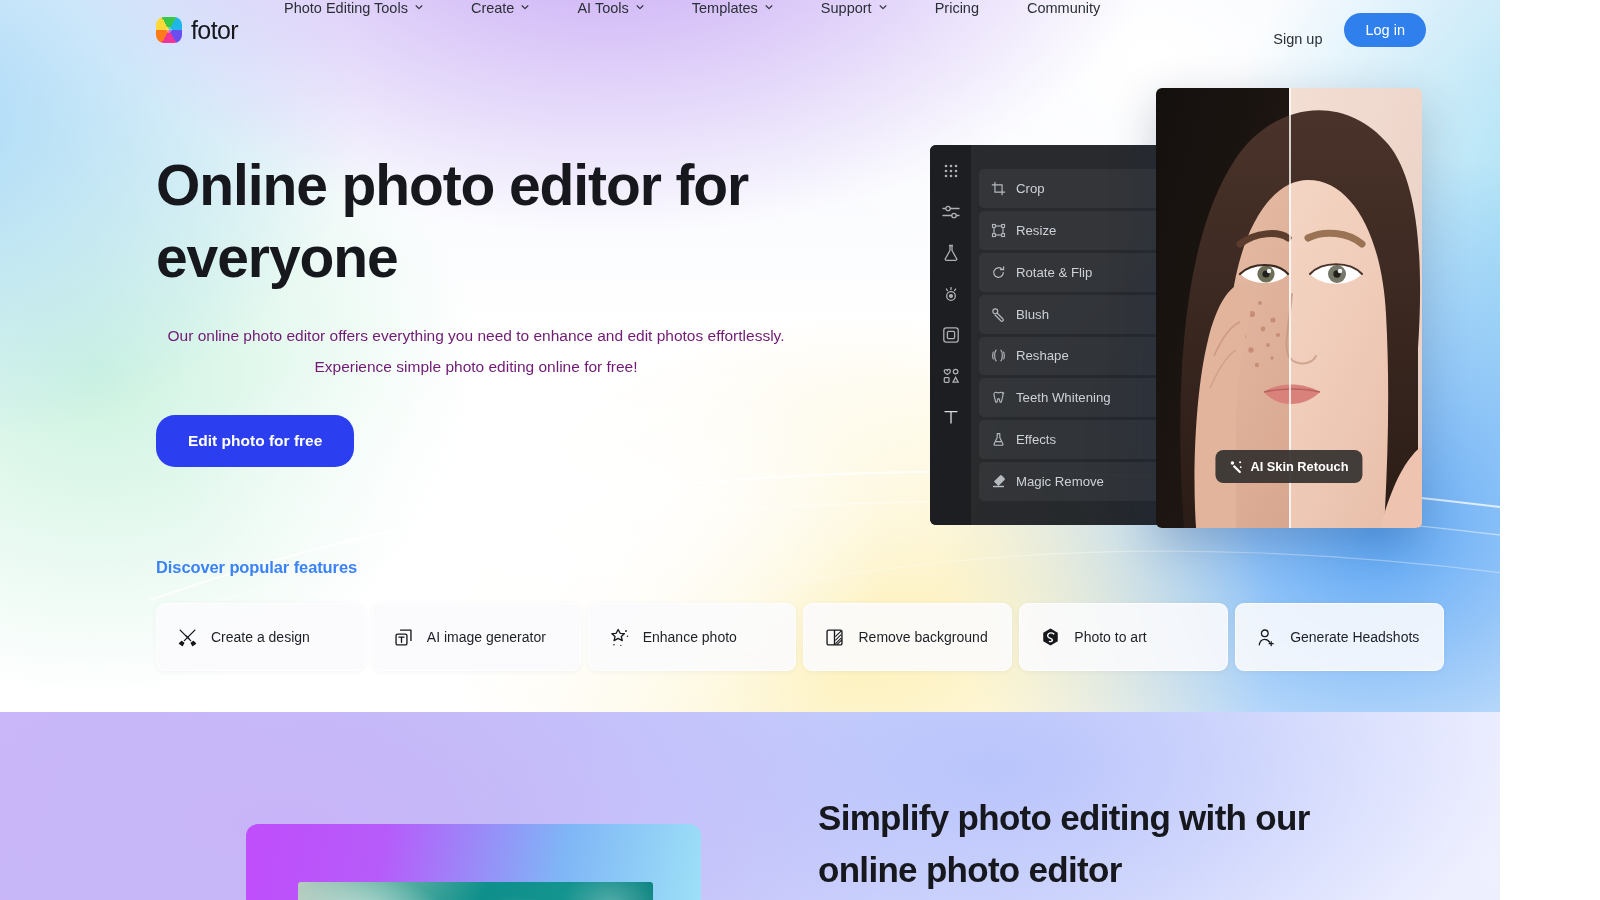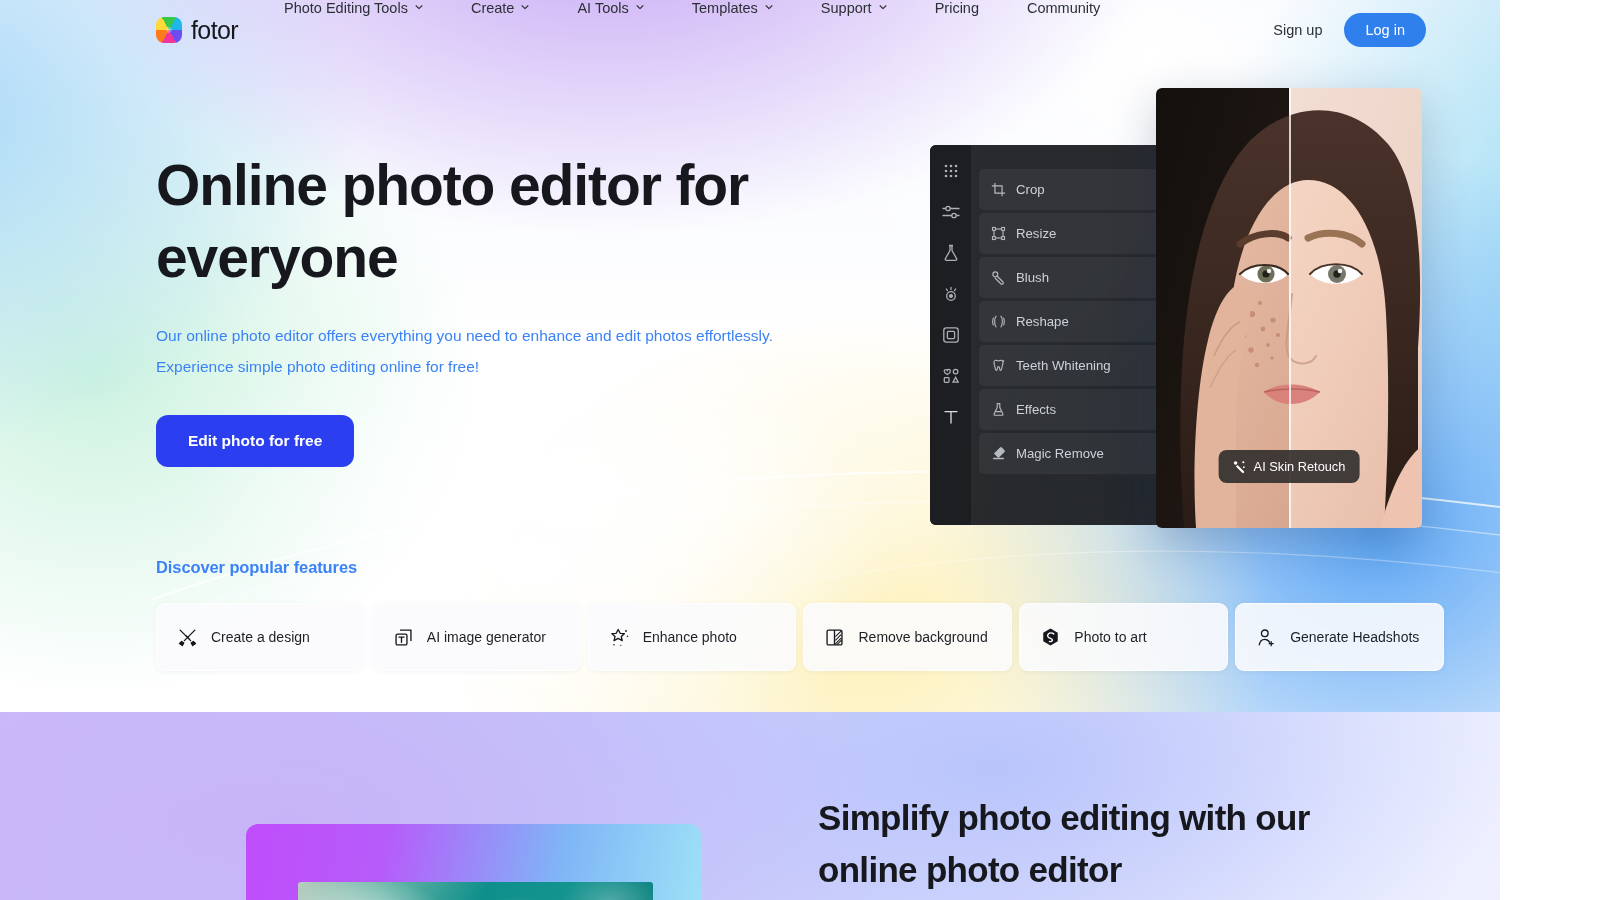--- a/index.html
+++ b/index.html
@@ -69,40 +69,40 @@
   .nav-links { display:flex; align-items:center; }
   .nav-item {
     display:flex; align-items:flex-start; gap:6px;
     font-size:14.5px; color:#2b2f36; padding:0 24px; height:60px; cursor:pointer;
     white-space:nowrap;
   }
   .caret { width:9px; height:9px; display:inline-block; margin-top:2px; }
   .caret svg { display:block; }
 
   .nav-right {
-    margin-left:auto; margin-right:174px; display:flex; align-items:center; gap:22px;
+    margin-left:auto; margin-right:174px; display:flex; align-items:flex-end; gap:22px;
   }
   .signup { font-size:14.5px; color:#2b2f36; cursor:pointer; }
   .login {
     background:#2f80ed; color:#fff; font-size:14.5px; font-weight:500;
     border:none; border-radius:999px; padding:9px 21px; cursor:pointer;
   }
 
   
   .hero-copy { position:absolute; left:156px; top:150px; width:640px; z-index:20; }
   .hero-title {
     font-size:57px; line-height:1.26; font-weight:700; letter-spacing:-1.1px;
     color:#16181d;
   }
   .hero-sub {
-    margin-top:26px; font-size:15.5px; line-height:2.05; color:#3b82f6; max-width:640px;
+    margin-top:26px; font-size:15.5px; line-height:2.05; color:#701a75; max-width:640px;text-align:center;
   }
   .cta {
     margin-top:32px; display:inline-block; background:#2b3ff0; color:#fff;
-    font-size:15.5px; font-weight:700; border:none; border-radius:12px;
+    font-size:15.5px; font-weight:700; border:none; border-radius:19px;
     padding:17px 32px; cursor:pointer;
   }
 
   
   .mock { position:absolute; left:930px; top:88px; width:492px; height:440px; z-index:15; }
   .mock-panel {
     position:absolute; left:0; top:57px; width:272px; height:380px;
     background:rgba(24,26,30,.93); border-radius:6px 0 0 6px; overflow:hidden;
   }
   .rail {
@@ -134,21 +134,21 @@
   .photo-canvas { position:absolute; inset:0; }
   .split-line {
     position:absolute; left:50%; top:0; width:1.5px; height:100%;
     background:rgba(255,255,255,.78); z-index:6;
   }
   .retouch-badge {
     position:absolute; left:50%; transform:translateX(-50%);
     bottom:45px; z-index:7;
     background:rgba(48,45,44,.9); color:#fff; border-radius:8px;
     padding:9px 14px; display:flex; align-items:center; gap:7px;
-    font-size:12.8px; font-weight:400; white-space:nowrap; cursor:pointer;
+    font-size:12.8px; font-weight:700; white-space:nowrap; cursor:pointer;
   }
   .retouch-badge .b-ico { width:14px; height:14px; }
   .retouch-badge .b-ico svg { display:block; }
 
   
   .features { position:absolute; left:156px; top:558px; width:1288px; z-index:20; }
   .features-title { font-size:16.5px; font-weight:700; color:#3b82f6; letter-spacing:-.1px; }
   .feature-row { margin-top:26px; display:flex; gap:7px; }
   .fcard {
     flex:1; height:68px; border-radius:9px;
@@ -374,20 +374,29 @@
                 <rect x="3.2" y="3.2" width="9.6" height="9.6"></rect>
                 <rect x="1.6" y="1.6" width="3" height="3" fill="#1b1d21"></rect>
                 <rect x="11.4" y="1.6" width="3" height="3" fill="#1b1d21"></rect>
                 <rect x="1.6" y="11.4" width="3" height="3" fill="#1b1d21"></rect>
                 <rect x="11.4" y="11.4" width="3" height="3" fill="#1b1d21"></rect>
               </svg>
             </span>
             <span>Resize</span>
           </div>
 
+          <div class="tool">
+            <span class="tool-ico">
+              <svg viewBox="0 0 16 16" width="15" height="15" fill="none" stroke="#cdd2d8" stroke-width="1.3" stroke-linecap="round">
+                <path d="M13.1 8a5.1 5.1 0 1 1-1.6-3.7"></path>
+                <path d="M13.4 1.9v3.1h-3.1"></path>
+              </svg>
+            </span>
+            <span>Rotate &amp; Flip</span>
+          </div>
 
           <div class="tool">
             <span class="tool-ico">
               <svg viewBox="0 0 16 16" width="15" height="15" fill="none" stroke="#cdd2d8" stroke-width="1.25" stroke-linecap="round">
                 <circle cx="4.6" cy="4.6" r="2.6"></circle>
                 <path d="M6.4 6.4l6.4 6.4a1.5 1.5 0 0 1-2.1 2.1L4.3 8.5"></path>
               </svg>
             </span>
             <span>Blush</span>
           </div>

